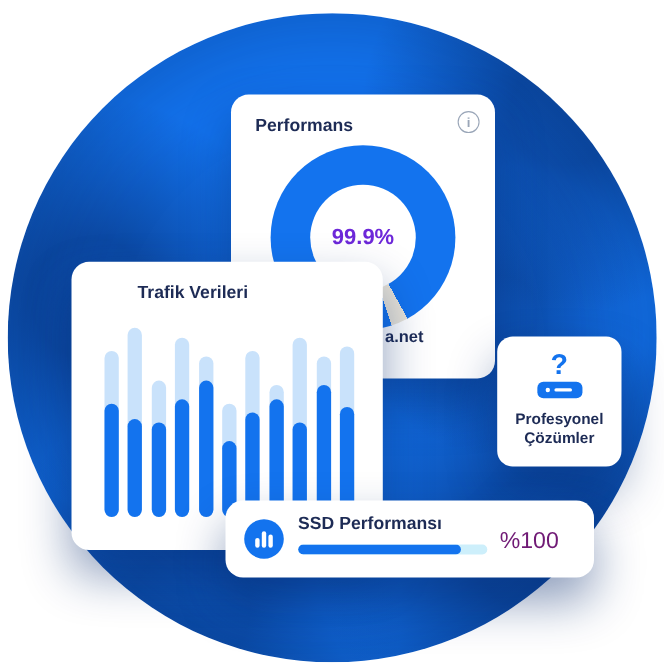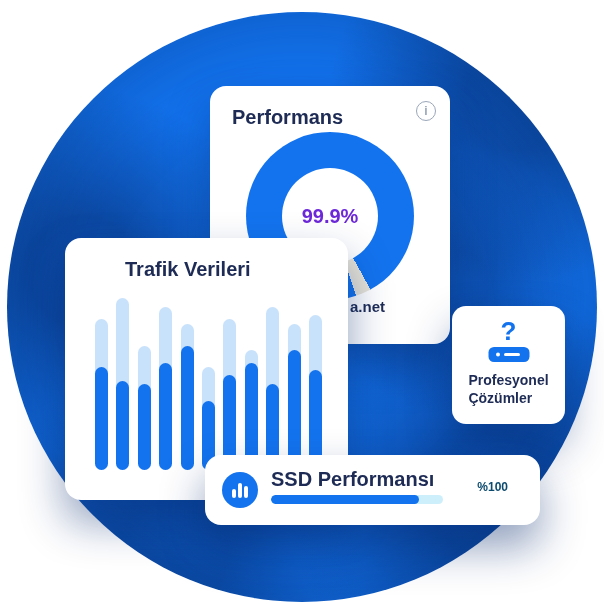--- a/index.html
+++ b/index.html
@@ -15,21 +15,21 @@
       radial-gradient(circle at 76% 46%, rgba(6,40,105,.45) 0 6%, rgba(6,40,105,0) 24%),
       radial-gradient(circle at 82% 82%, rgba(6,40,105,.50) 0 9%, rgba(6,40,105,0) 30%),
       radial-gradient(circle at 28% 92%, rgba(6,40,105,.45) 0 8%, rgba(6,40,105,0) 28%),
       #1373EE;
     box-shadow:inset 0 0 90px rgba(5,34,90,.35);
   }
   .card{
     position:absolute;background:#fff;border-radius:16px;
     box-shadow:0 22px 44px rgba(7,42,108,.45);
   }
-  .card-title{position:absolute;font-size:20px;font-weight:700;color:#1D2B55;}
+  .card-title{position:absolute;font-size:16px;font-weight:700;color:#1D2B55;}
 
   
   .perf-card{left:210px;top:86px;width:240px;height:258px;z-index:1;}
   .perf-title{left:22px;top:20px;}
   .info-btn{
     position:absolute;right:14px;top:15px;width:20px;height:20px;border:1.5px solid #9AA6B8;
     border-radius:50%;display:flex;align-items:center;justify-content:center;
     font-size:12px;font-weight:600;color:#9AA6B8;box-sizing:border-box;
   }
   .gauge{position:absolute;left:36px;top:46px;width:168px;height:168px;border-radius:50%;}
@@ -47,32 +47,32 @@
     display:flex;justify-content:space-between;align-items:flex-end;
   }
   .bar{position:relative;width:13px;height:100%;}
   .bar-track,.bar-fill{position:absolute;bottom:0;left:0;width:100%;border-radius:7px;}
 
   
   .solutions-card{left:452px;top:306px;width:113px;height:118px;z-index:3;border-radius:14px;
     display:flex;flex-direction:column;align-items:center;padding-top:12px;box-sizing:border-box;}
   .q-mark{font-size:26px;font-weight:800;color:#1373EE;line-height:1;}
   .router-icon{margin-top:2px;line-height:0;}
-  .sol-text{margin-top:9px;font-size:14px;font-weight:700;color:#1D2B55;line-height:1.25;}
+  .sol-text{margin-top:9px;text-align:center;font-size:14px;font-weight:700;color:#1D2B55;line-height:1.25;}
 
   
   .ssd-card{left:205px;top:455px;width:335px;height:70px;z-index:4;}
   .ssd-icon{
     position:absolute;left:17px;top:17px;width:36px;height:36px;border-radius:50%;background:#1373EE;
     display:flex;align-items:center;justify-content:center;line-height:0;
   }
   .ssd-title{left:66px;top:13px;}
   .ssd-track{position:absolute;left:66px;top:40px;width:172px;height:9px;border-radius:5px;overflow:hidden;}
   .ssd-fill{height:100%;border-radius:5px;}
-  .ssd-value{position:absolute;right:32px;top:25px;font-size:12px;font-weight:700;color:#0c4a6e;}
+  .ssd-value{position:absolute;right:32px;top:25px;font-size:21px;font-weight:400;color:#701a75;}
 </style>
 </head>
 <body>
 
 <div class="stage">
 
   <div class="bg-circle"></div>
 
   <div class="card perf-card">
     <div class="card-title perf-title">Performans</div>

